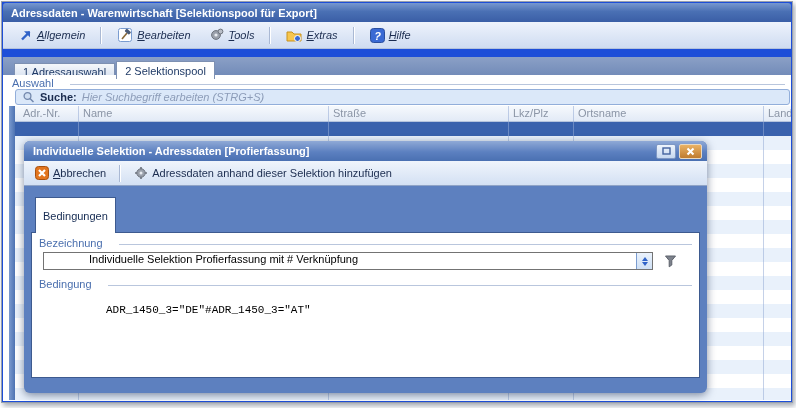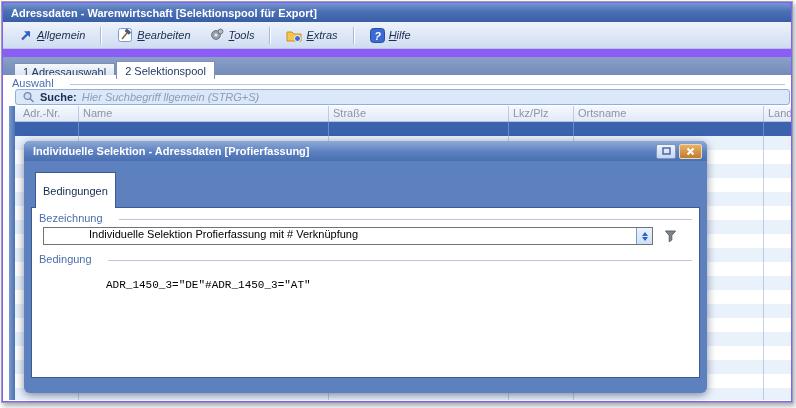--- a/index.html
+++ b/index.html
@@ -2,21 +2,21 @@
 <html><head>
 <meta charset="utf-8">
 <style>
   html,body{margin:0;padding:0;}
   body{width:796px;height:408px;background:#fff;position:relative;overflow:hidden;
        font-family:"Liberation Sans","DejaVu Sans",sans-serif;font-size:11px;color:#1b2c4f;}
   u{text-decoration:underline;}
   .lbl{white-space:pre;}
 
   
-  .window{position:absolute;left:1px;top:1px;width:790px;height:400px;background:#8b5cf6;
+  .window{position:absolute;left:1px;top:1px;width:790px;height:400px;background:#1d4ed8;
           border:1px solid #98a0ac;box-shadow:2px 3px 5px rgba(60,70,90,.45);}
   .titlebar{position:absolute;left:1px;top:1px;right:1px;height:19px;
             background:linear-gradient(#7697cf 0%,#4a70b4 45%,#3a5ea6 100%);
             border-radius:3px 3px 0 0;display:flex;align-items:center;padding:0 8px;
             color:#fff;font-weight:bold;}
   .toolbar{position:absolute;left:1px;top:20px;right:1px;height:26px;
            background:linear-gradient(#eef3fc,#cfdcf1);border-bottom:1px solid #b3c2dd;
            display:flex;align-items:center;padding:0 10px;gap:8px;font-style:italic;}
   .tb-item{display:flex;align-items:center;gap:4px;padding:2px 5px;border-radius:2px;cursor:default;}
   .tb-sep{width:1px;height:17px;background:#aab9d4;border-right:1px solid #fff;margin:0 2px;}
@@ -158,21 +158,21 @@
       <span class="grp-label">Auswahl</span>
       <div class="hairline"></div>
     </div>
 
     <div class="searchbar">
       <svg width="13" height="13">
         <circle cx="5.5" cy="5" r="3.4" fill="#cfdef2" stroke="#7388ad" stroke-width="1.3"></circle>
         <path d="M8 7.5 L11.5 11" stroke="#7388ad" stroke-width="1.5"></path>
       </svg>
       <span class="search-label">Suche:</span>
-      <span class="search-ph">Hier Suchbegriff llgemein (STRG+S)</span>
+      <span class="search-ph">Hier Suchbegriff earbeiten (STRG+S)</span>
     </div>
 
     <div class="grid">
       <div class="row-indicator"></div>
       <div class="grid-header">
         <div class="hc c0">Adr.-Nr.</div>
         <div class="hc c1">Name</div>
         <div class="hc c2">Straße</div>
         <div class="hc c3">Lkz/Plz</div>
         <div class="hc c4">Ortsname</div>
@@ -198,20 +198,38 @@
           </svg>
         </div>
         <div class="dlg-btn close">
           <svg width="9" height="9">
             <path d="M1.5 1.5 L7.5 7.5 M7.5 1.5 L1.5 7.5" stroke="#fff" stroke-width="2.1"></path>
           </svg>
         </div>
       </div>
     </div>
 
+    <div class="dlg-toolbar">
+      <div class="tb-item">
+        <svg width="14" height="14">
+          <rect x="0.5" y="0.5" width="13" height="13" rx="3" fill="#e2751f" stroke="#a8500f"></rect>
+          <path d="M4 4 L10 10 M10 4 L4 10" stroke="#fff" stroke-width="2.2"></path>
+        </svg>
+        <span class="lbl"><u>A</u><span>bbrechen</span></span>
+      </div>
+      <div class="tb-sep"></div>
+      <div class="tb-item">
+        <svg width="14" height="14">
+          <circle cx="7" cy="7" r="4.2" fill="#9aa0ab" stroke="#6d737d"></circle>
+          <circle cx="7" cy="7" r="1.5" fill="#e8ebf0"></circle>
+          <path d="M7 1 v2 M7 11 v2 M1 7 h2 M11 7 h2" stroke="#6d737d" stroke-width="1.6"></path>
+        </svg>
+        <span class="lbl">Adressdaten anhand dieser Selektion hinzufügen</span>
+      </div>
+    </div>
 
     <div class="dlg-body">
       <div class="dlg-tab">
         <span>Bedingungen</span>
       </div>
       <div class="dlg-panel">
         <div class="grp">
           <span class="grp-label">Bezeichnung</span>
           <div class="hairline"></div>
         </div>

